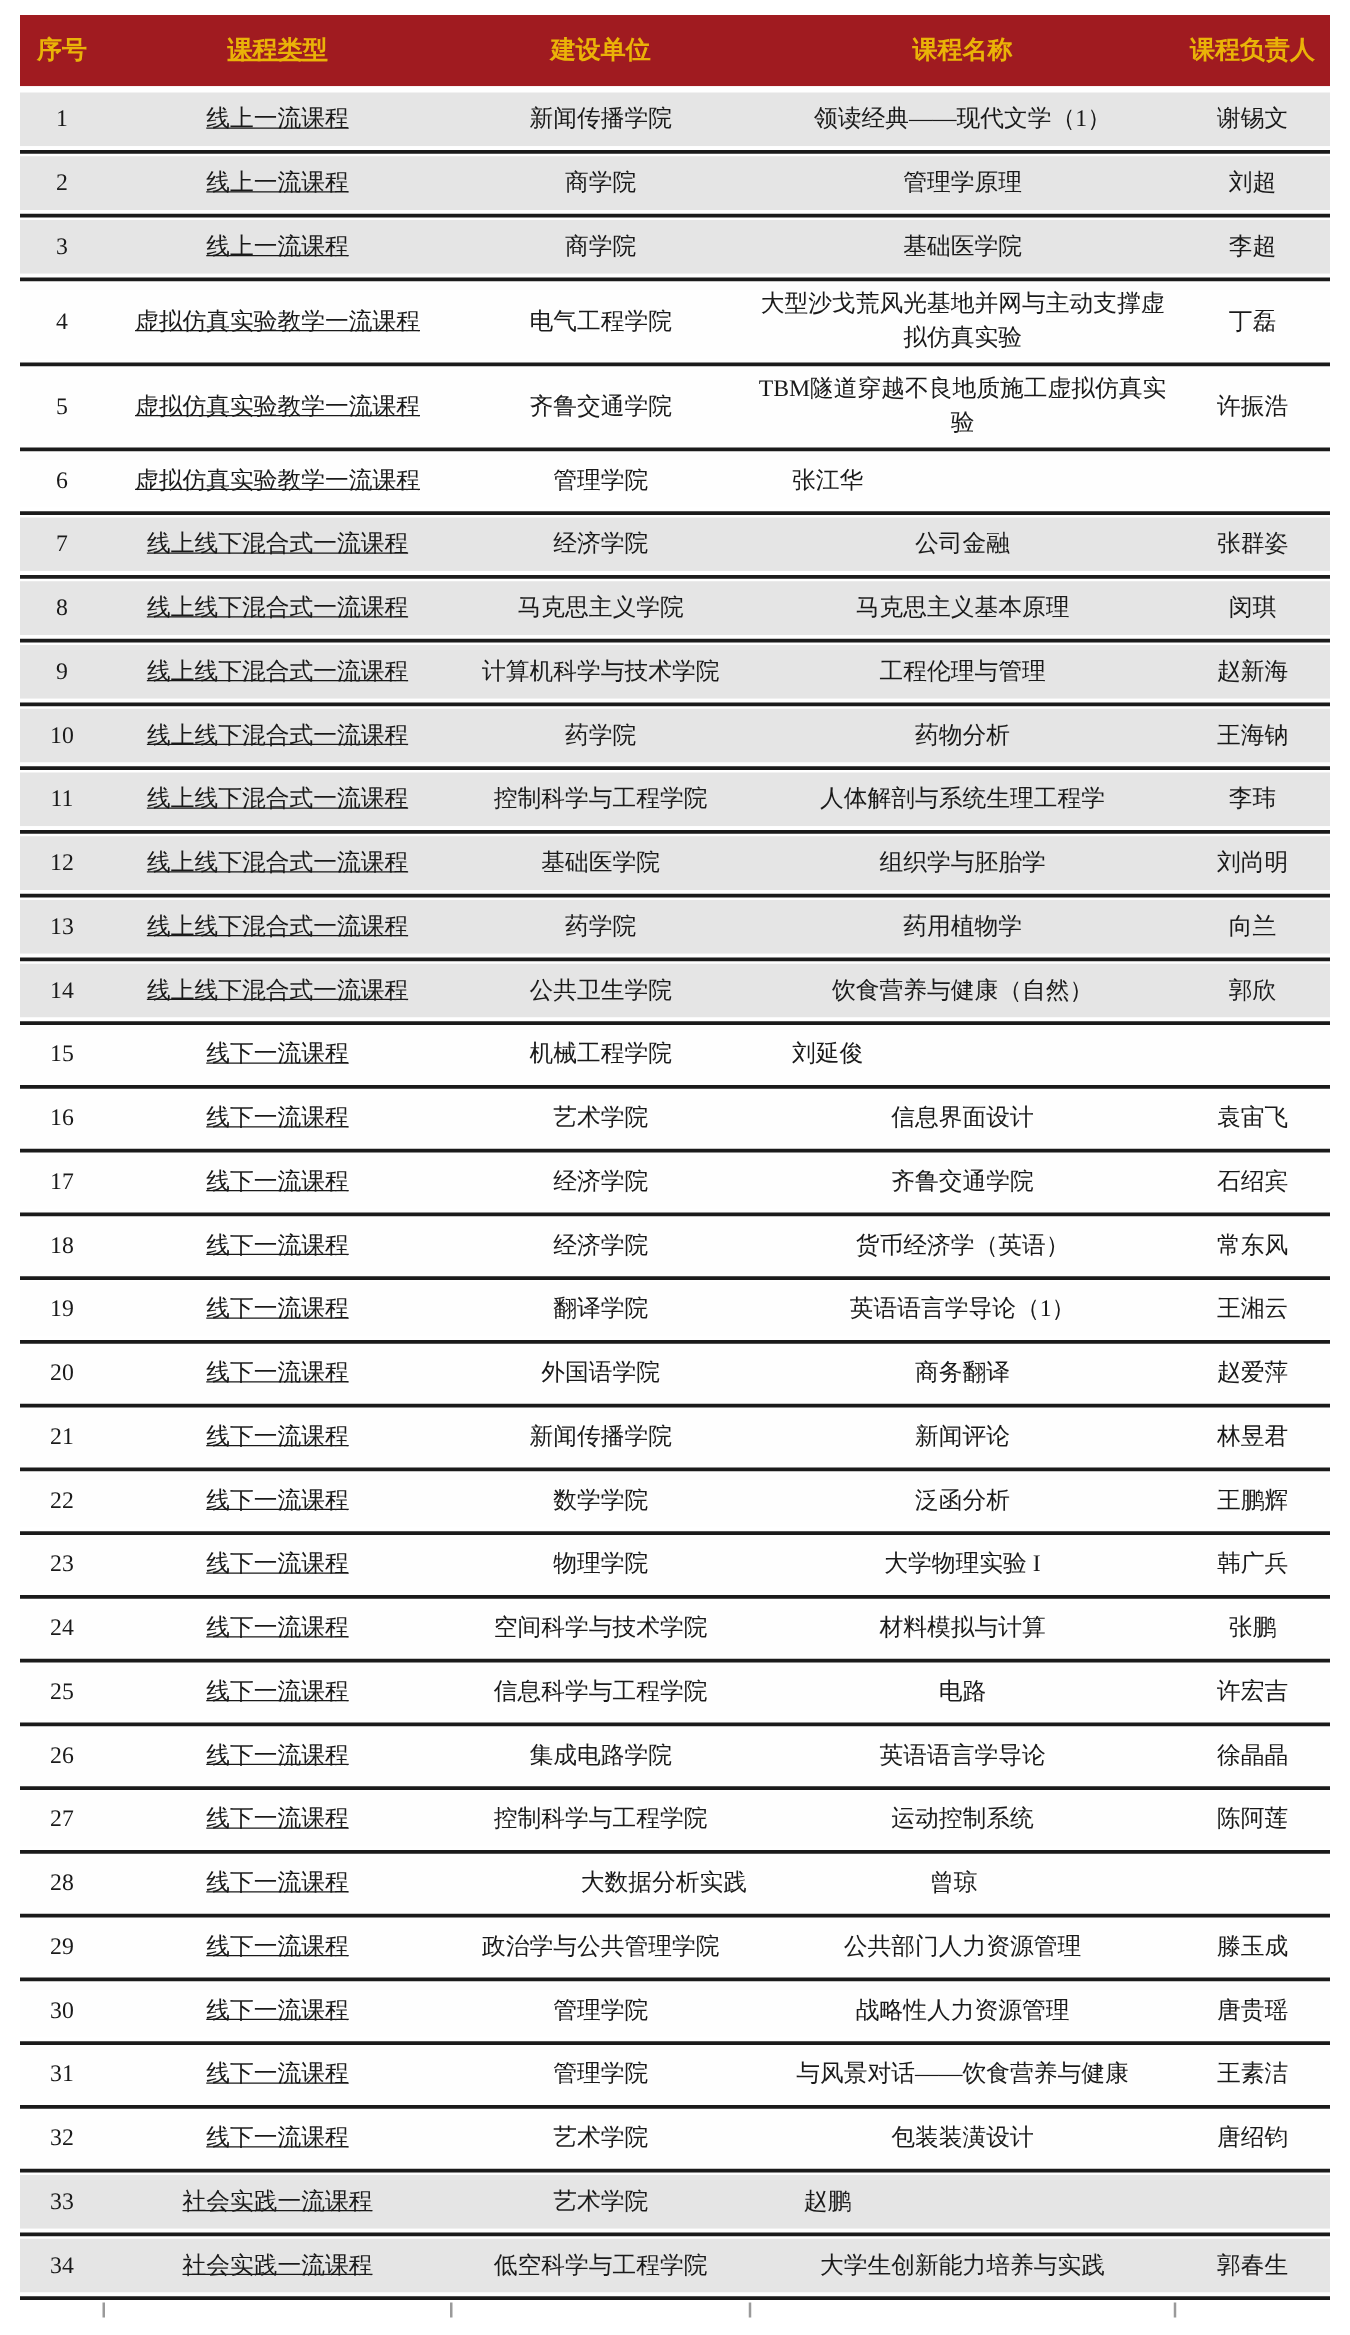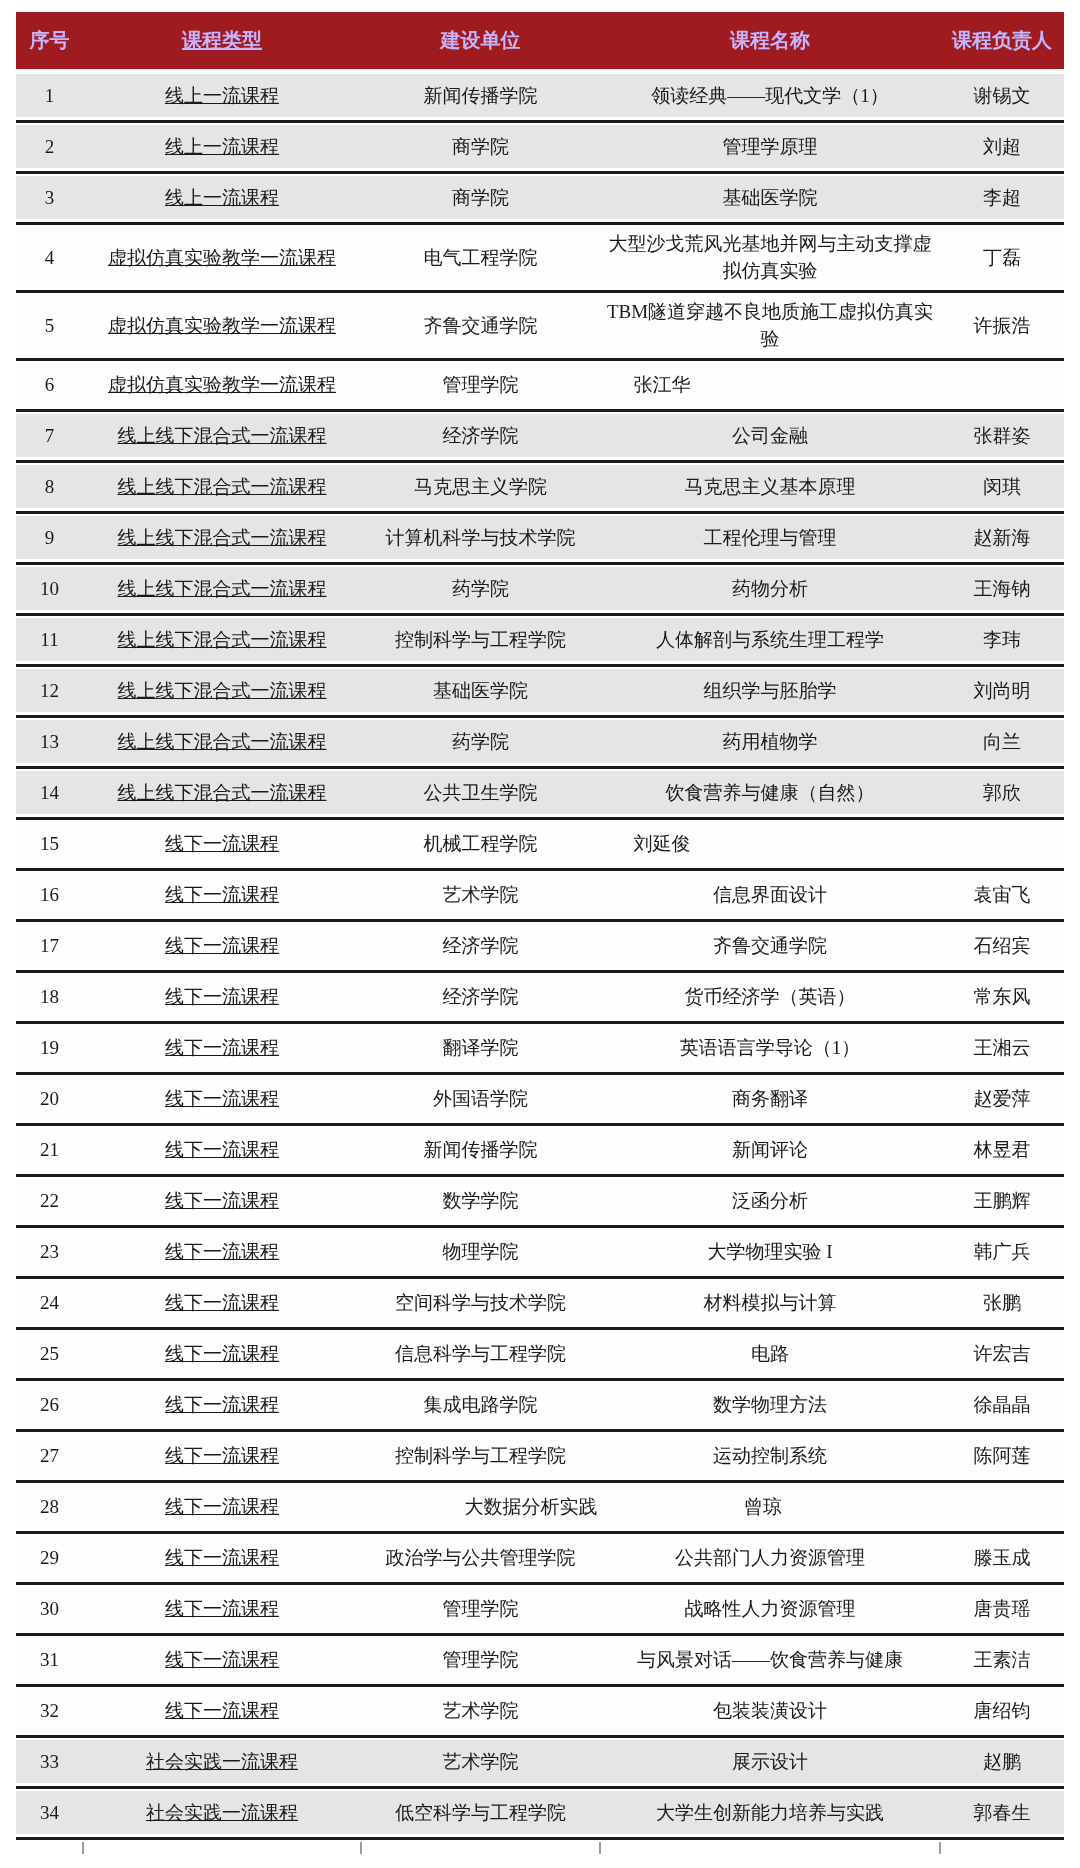--- a/index.html
+++ b/index.html
@@ -6,21 +6,21 @@
   html,body { background:#ffffff; }
   body {
     width:1080px; height:1868px; overflow:hidden;
     font-family:"Liberation Serif","DejaVu Serif",serif;
     color:#1a1a1a;
   }
   .page { padding:12px 16px 0 16px; }
 
   .thead {
     display:flex; height:57px; align-items:center;
-    background:#A01B20; color:#c4b5fd;
+    background:#A01B20; color:#eab308;
     font-weight:bold; font-size:20px;
   }
   .header-gap { height:5px; background:#ffffff; }
 
   .row {
     display:flex; min-height:43px; align-items:stretch;
     font-size:19px;
   }
   .row.gray  { background:#E5E5E5; }
   .row.white { background:#FEFEFE; }
@@ -306,21 +306,21 @@
     <div class="cell c-name">电路</div>
     <div class="cell c-leader">许宏吉</div>
   </div>
       <div class="sep">
         <i></i>
       </div>
       <div class="row white">
     <div class="cell c-no">26</div>
     <div class="cell c-type">线下一流课程</div>
     <div class="cell c-unit">集成电路学院</div>
-    <div class="cell c-name">数学物理方法</div>
+    <div class="cell c-name">英语语言学导论</div>
     <div class="cell c-leader">徐晶晶</div>
   </div>
       <div class="sep">
         <i></i>
       </div>
       <div class="row white">
     <div class="cell c-no">27</div>
     <div class="cell c-type">线下一流课程</div>
     <div class="cell c-unit">控制科学与工程学院</div>
     <div class="cell c-name">运动控制系统</div>
@@ -375,21 +375,20 @@
     <div class="cell c-name">包装装潢设计</div>
     <div class="cell c-leader">唐绍钧</div>
   </div>
       <div class="sep">
         <i></i>
       </div>
       <div class="row gray">
     <div class="cell c-no">33</div>
     <div class="cell c-type">社会实践一流课程</div>
     <div class="cell c-unit">艺术学院</div>
-    <div class="cell c-name">展示设计</div>
     <div class="cell c-leader">赵鹏</div>
   </div>
       <div class="sep">
         <i></i>
       </div>
       <div class="row gray">
     <div class="cell c-no">34</div>
     <div class="cell c-type">社会实践一流课程</div>
     <div class="cell c-unit">低空科学与工程学院</div>
     <div class="cell c-name">大学生创新能力培养与实践</div>

